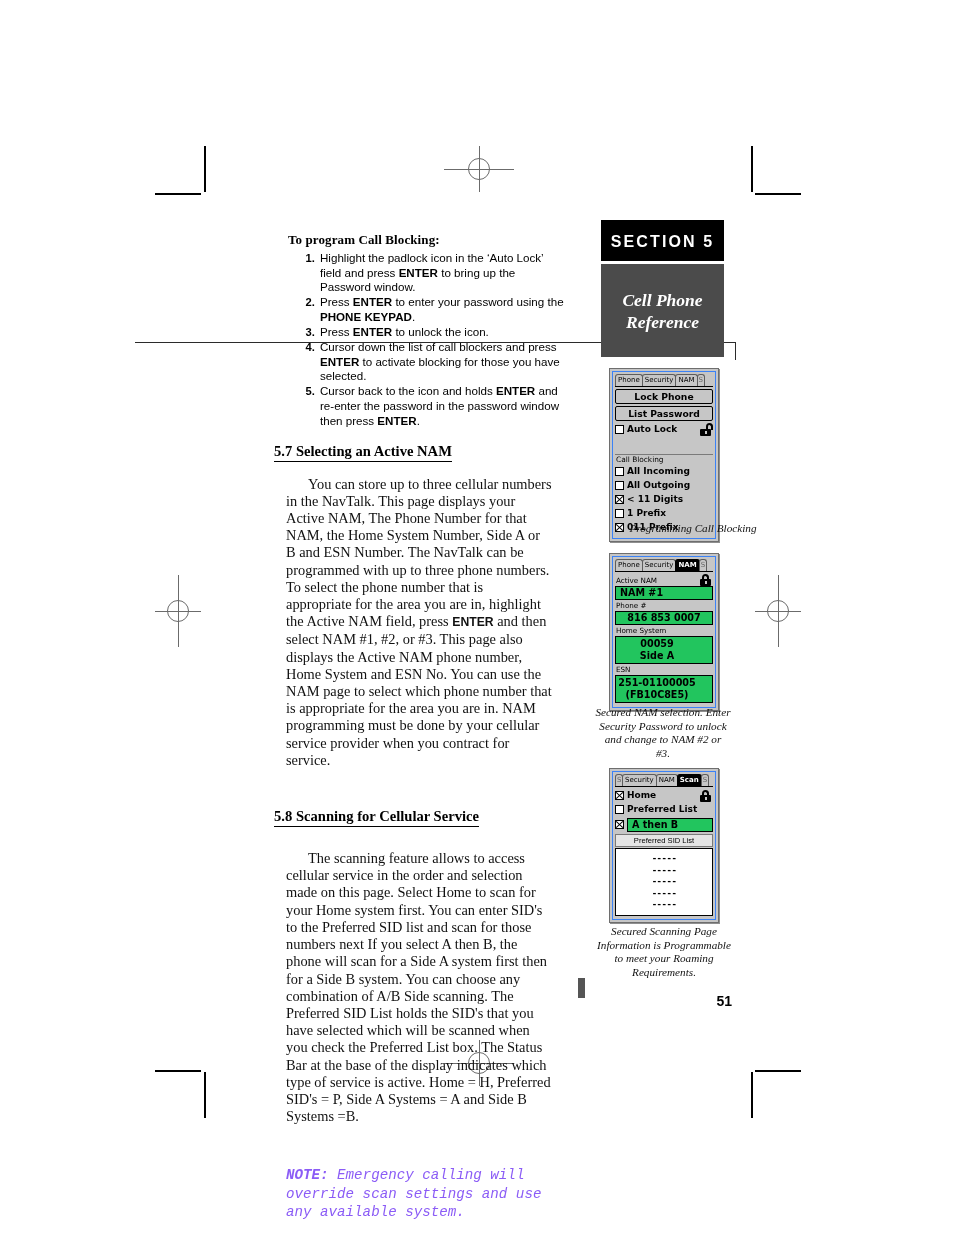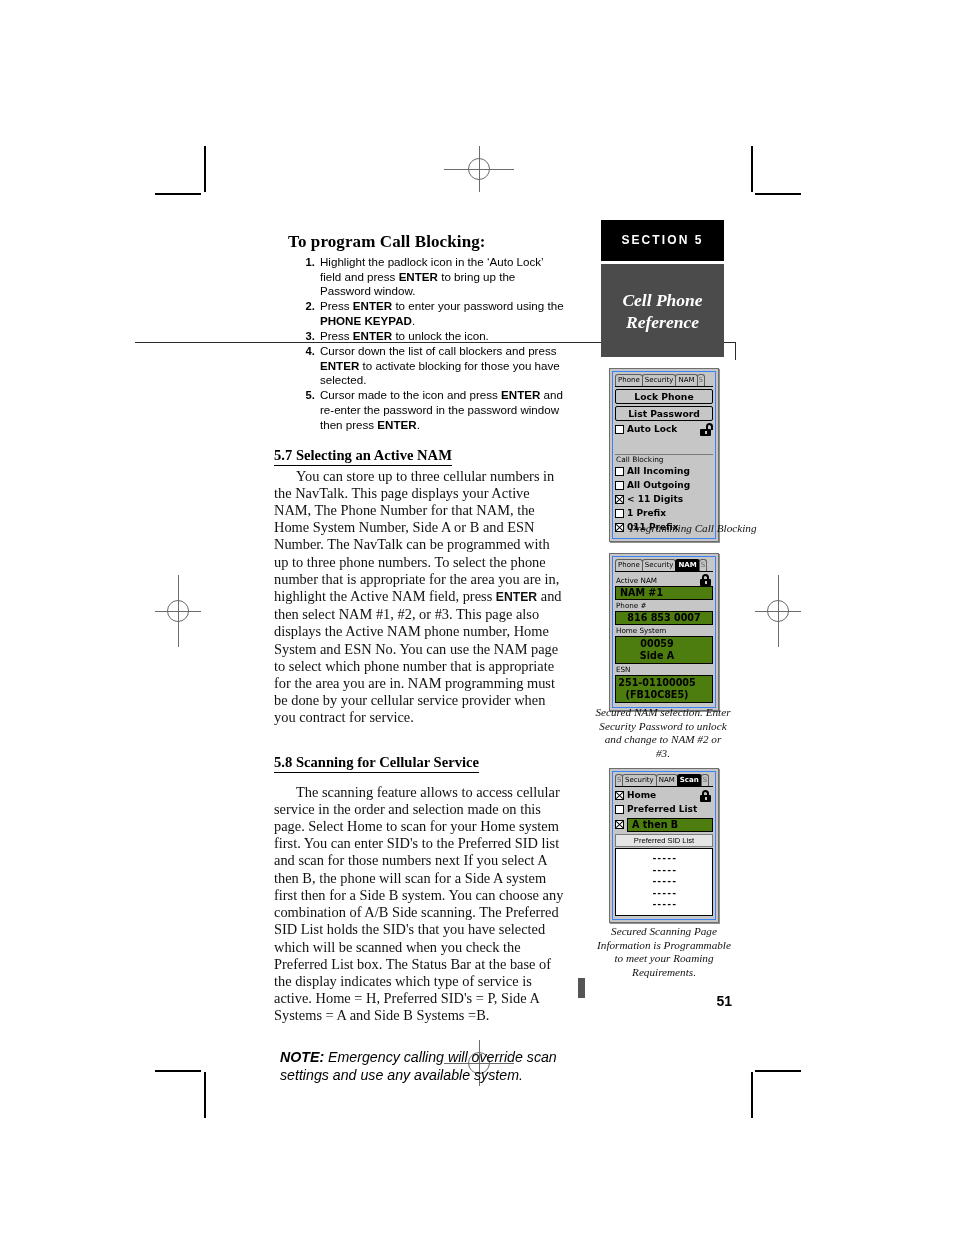--- a/index.html
+++ b/index.html
@@ -30,21 +30,21 @@
   
   #left-col {
     position: absolute;
     left: 274px;
     top: 232px;
     width: 290px;
   }
   .h-bold {
     font-family: "Liberation Serif", serif;
     font-weight: bold;
-    font-size: 17px;
+    font-size: 13px;
     color: #000;
     letter-spacing: 0.1px;
     margin: 0 0 3px 14px;
   }
   ol.steps {
     margin: 0 0 0 22px;
     padding: 0 0 0 22px;
     list-style: decimal;
     font-family: "Liberation Sans", sans-serif;
     font-size: 11.6px;
@@ -63,49 +63,49 @@
     padding: 0 0 1px 0;
     display: inline-block;
     border-bottom: 1.2px solid #000;
     color: #000;
   }
   .body-p {
     font-family: "Liberation Serif", serif;
     font-size: 14.4px;
     line-height: 17.2px;
     color: #111;
-    margin: 0;
+    margin: 12px;
     text-indent: 22px;
     text-align: left;
   }
   .body-p .kbd { font-family: "Liberation Sans", sans-serif; font-weight: bold; font-size: 12.2px; }
   .note-p {
-    font-family: Liberation Sans, sans-serif;
+    font-family: Liberation Mono, monospace;
     font-style: italic;
     font-size: 14.2px;
     line-height: 18.5px;
-    margin: 6px;
-    color: #000000;
+    margin: 12px;
+    color: #8b5cf6;
   }
   .note-p .note-lbl { font-weight: bold; font-style: italic; }
 
   
   #section-tab {
     position: absolute;
     left: 601px; top: 220px;
     width: 123px; height: 41px;
     background: #000;
   }
   #section-tab .lbl {
     position: absolute; left: 0; right: 0; top: 13px;
     text-align: center;
     color: #fff;
     font-family: "Liberation Sans", sans-serif;
     font-weight: bold;
-    font-size: 12px;
+    font-size: 16px;
     letter-spacing: 2.1px;
   }
   #section-title {
     position: absolute;
     left: 601px; top: 264px;
     width: 123px; height: 93px;
     background: #4b4b4b;
     color: #fff;
     display: flex;
     align-items: center;
@@ -214,21 +214,21 @@
   }
   .smalllbl {
     font-family: "DejaVu Sans", sans-serif;
     font-size: 7.2px;
     line-height: 10px;
     color: #000;
     margin: 1px 0 0 1px;
   }
   .fieldbox {
     border: 1.4px solid #000;
-    background: #4d7c0f;
+    background: #22c55e;
     text-align: center;
     font-family: "DejaVu Sans", sans-serif;
     font-weight: bold;
     font-size: 9.6px;
     line-height: 12px;
     color: #000;
     padding: 0 1px;
     margin-bottom: 1px;
     white-space: nowrap;
     overflow: hidden;
@@ -344,21 +344,21 @@
 
 <div id="left-col">
 
   <div class="h-bold">To program Call Blocking:</div>
 
   <ol class="steps">
     <li><span>Highlight the padlock icon in the ‘Auto Lock’ field and press </span><b class="k">ENTER</b><span> to bring up the Password window.</span></li>
     <li><span>Press </span><b class="k">ENTER</b><span> to enter your password using the </span><b class="k">PHONE KEYPAD</b><span>.</span></li>
     <li><span>Press </span><b class="k">ENTER</b><span> to unlock the icon.</span></li>
     <li><span>Cursor down the list of call blockers and press </span><b class="k">ENTER</b><span> to activate blocking for those you have selected.</span></li>
-    <li><span>Cursor made to the icon and press </span><b class="k">ENTER</b><span> and re-enter the password in the password window then press </span><b class="k">ENTER</b><span>.</span></li>
+    <li><span>Cursor back to the icon and holds </span><b class="k">ENTER</b><span> and re-enter the password in the password window then press </span><b class="k">ENTER</b><span>.</span></li>
   </ol>
 
   <h2 class="sec-head">5.7 Selecting an Active NAM</h2>
   <p class="body-p"><span>You can store up to three cellular numbers in the NavTalk. This page displays your Active NAM, The Phone Number for that NAM, the Home System Number, Side A or B and ESN Number. The NavTalk can be programmed with up to three phone numbers. To select the phone number that is appropriate for the area you are in, highlight the Active NAM field, press </span><span class="kbd">ENTER</span><span> and then select NAM #1, #2, or #3. This page also displays the Active NAM phone number, Home System and ESN No. You can use the NAM page to select which phone number that is appropriate for the area you are in. NAM programming must be done by your cellular service provider when you contract for service.</span></p>
 
   <div style="height:13px"></div>
   <h2 class="sec-head">5.8  Scanning for Cellular Service </h2>
   <div style="height:9px"></div>
   <p class="body-p">The scanning feature allows to access cellular service in the order and selection made on this page. Select Home to scan for your Home system first. You can enter SID's to the Preferred SID list and scan for those numbers next If you select A then B, the phone will scan for a Side A system first then for a Side B system. You can choose any combination of A/B Side scanning. The Preferred SID List holds the SID's that you have selected which will be scanned when you check the Preferred List box. The Status Bar at the base of the display indicates which type of service is active. Home = H, Preferred SID's = P,  Side A Systems = A and Side B Systems =B.</p>
 

